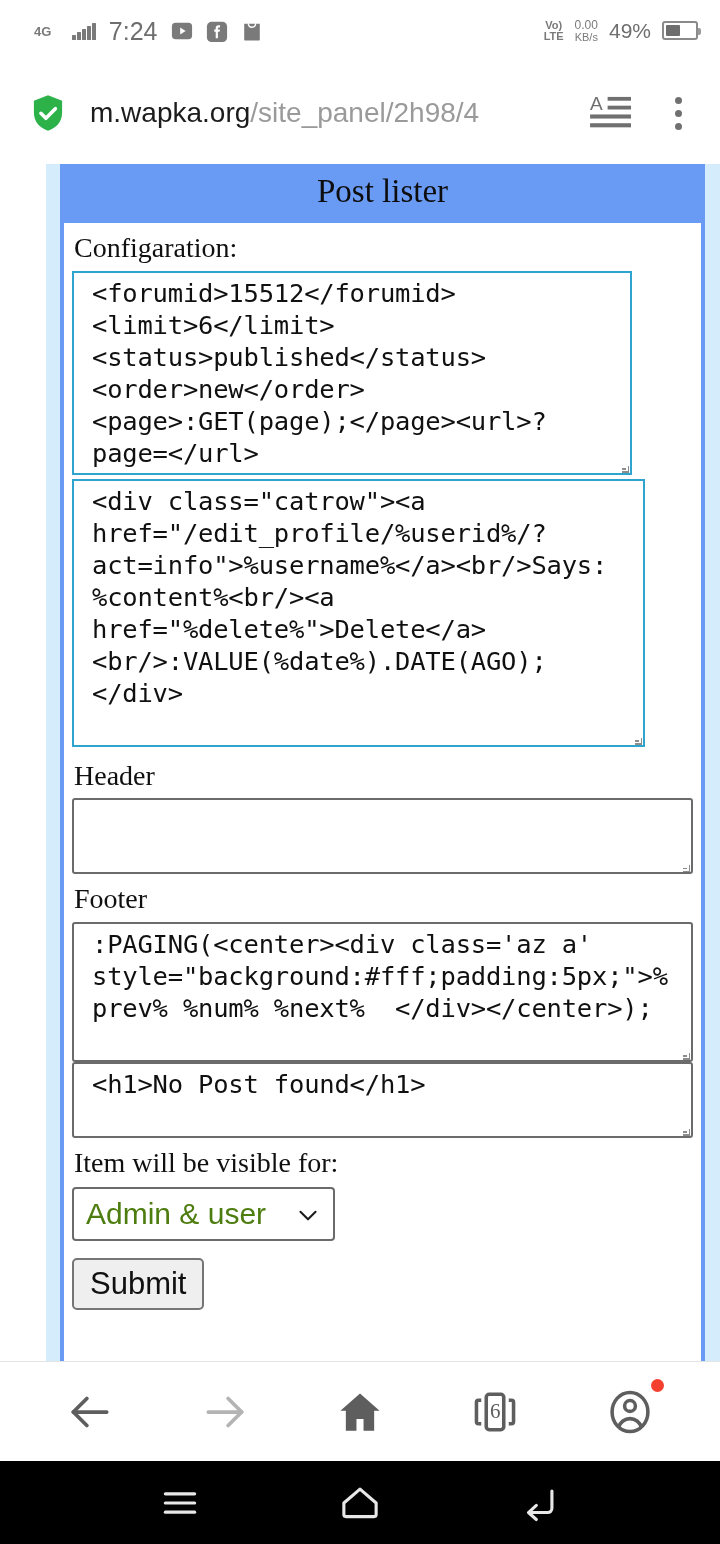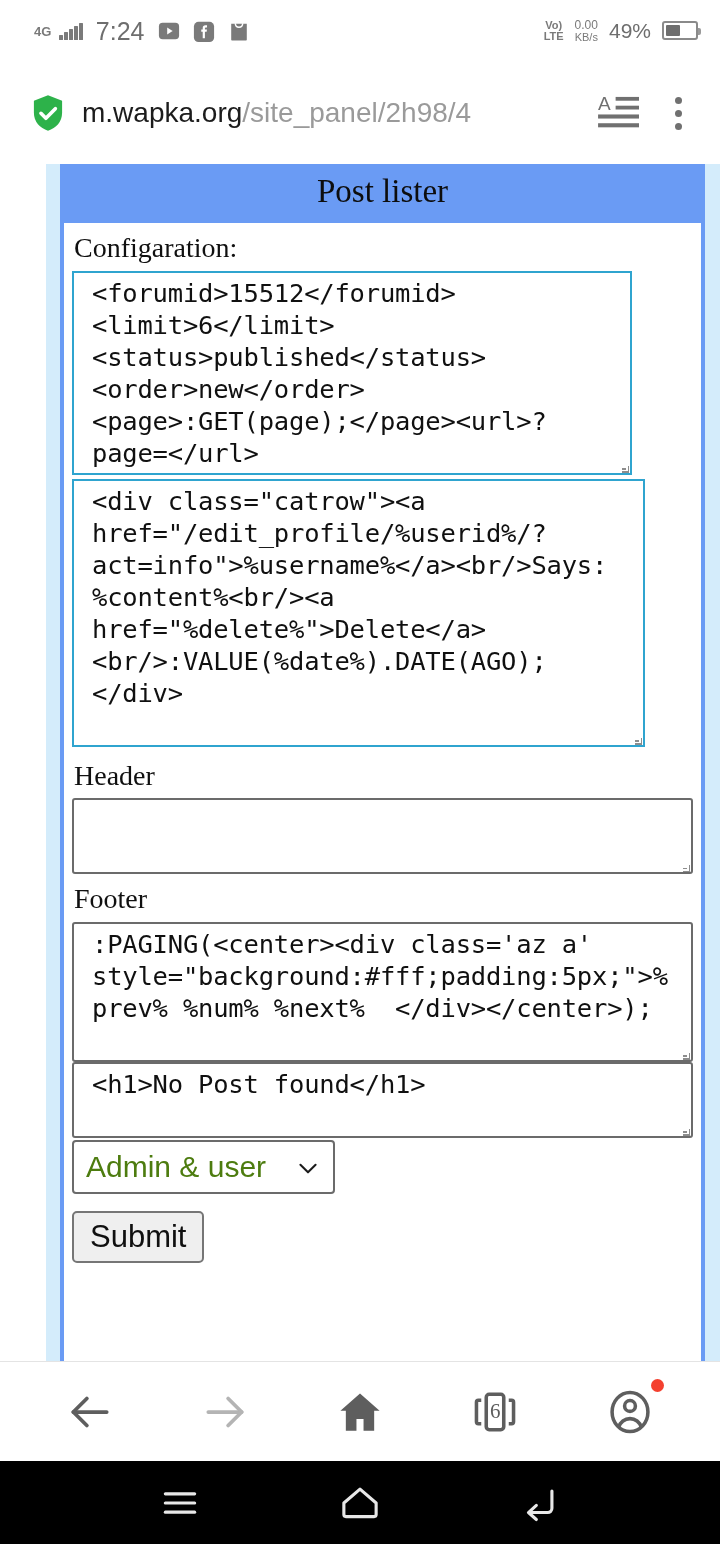--- a/index.html
+++ b/index.html
@@ -18,21 +18,21 @@
     background: #ffffff;
     display: flex;
     align-items: center;
     justify-content: space-between;
     padding: 0 22px 0 34px;
     color: #7a7a7a;
   }
   .status-left { display: flex; align-items: center; gap: 13px; }
   .status-right { display: flex; align-items: center; gap: 11px; }
 
-  .sig-wrap { display: flex; align-items: flex-end; gap: 7px; }
+  .sig-wrap { display: flex; align-items: flex-end; gap: 20px; }
   .sig-label {
     font-size: 13px; font-weight: bold; line-height: 1;
     color: #7a7a7a; margin-right: 1px; align-self: flex-start;
     margin-top: 2px;
   }
   .sig-bars { display: flex; align-items: flex-end; gap: 1.5px; height: 17px; }
   .sig-bars i { width: 3.5px; background: #7a7a7a; display: block; border-radius: 0.5px; }
   .sig-bars i:nth-child(1) { height: 5px; }
   .sig-bars i:nth-child(2) { height: 8px; }
   .sig-bars i:nth-child(3) { height: 11px; }
@@ -63,21 +63,21 @@
   }
   .batt .fill { height: 100%; width: 49%; background: #6e6e6e; border-radius: 1px; }
 
   
   .url-bar {
     height: 102px;
     background: #ffffff;
     display: flex;
     align-items: center;
     padding: 0 22px 0 30px;
-    gap: 16px;
+    gap: 24px;
   }
   .shield {
     width: 36px; height: 40px; flex: 0 0 36px;
     display: flex; align-items: center; justify-content: center;
   }
   .url-text {
     flex: 1 1 auto;
     font-size: 28px;
     white-space: nowrap;
     overflow: hidden;
@@ -375,20 +375,21 @@
 
       <div class="ta-wrap" style="display:block">
         <textarea class="ta gray" rows="2" spellcheck="false" style="">&lt;h1&gt;No Post found&lt;/h1&gt;</textarea>
         <span class="grip">
             <i></i>
             <i></i>
             <i></i>
           </span>
       </div>
 
+      <div class="field-label">Item will be visible for:</div>
       <div class="select-box">
         <span>Admin &amp; user</span>
         <span class="chev">
           <svg width="26" height="26" viewBox="0 0 24 24" fill="none" stroke="#1b1b1b" stroke-width="1.9" stroke-linecap="round" stroke-linejoin="round">
             <path d="M5 9l7 7 7-7"></path>
           </svg>
         </span>
       </div>
 
       <div>

